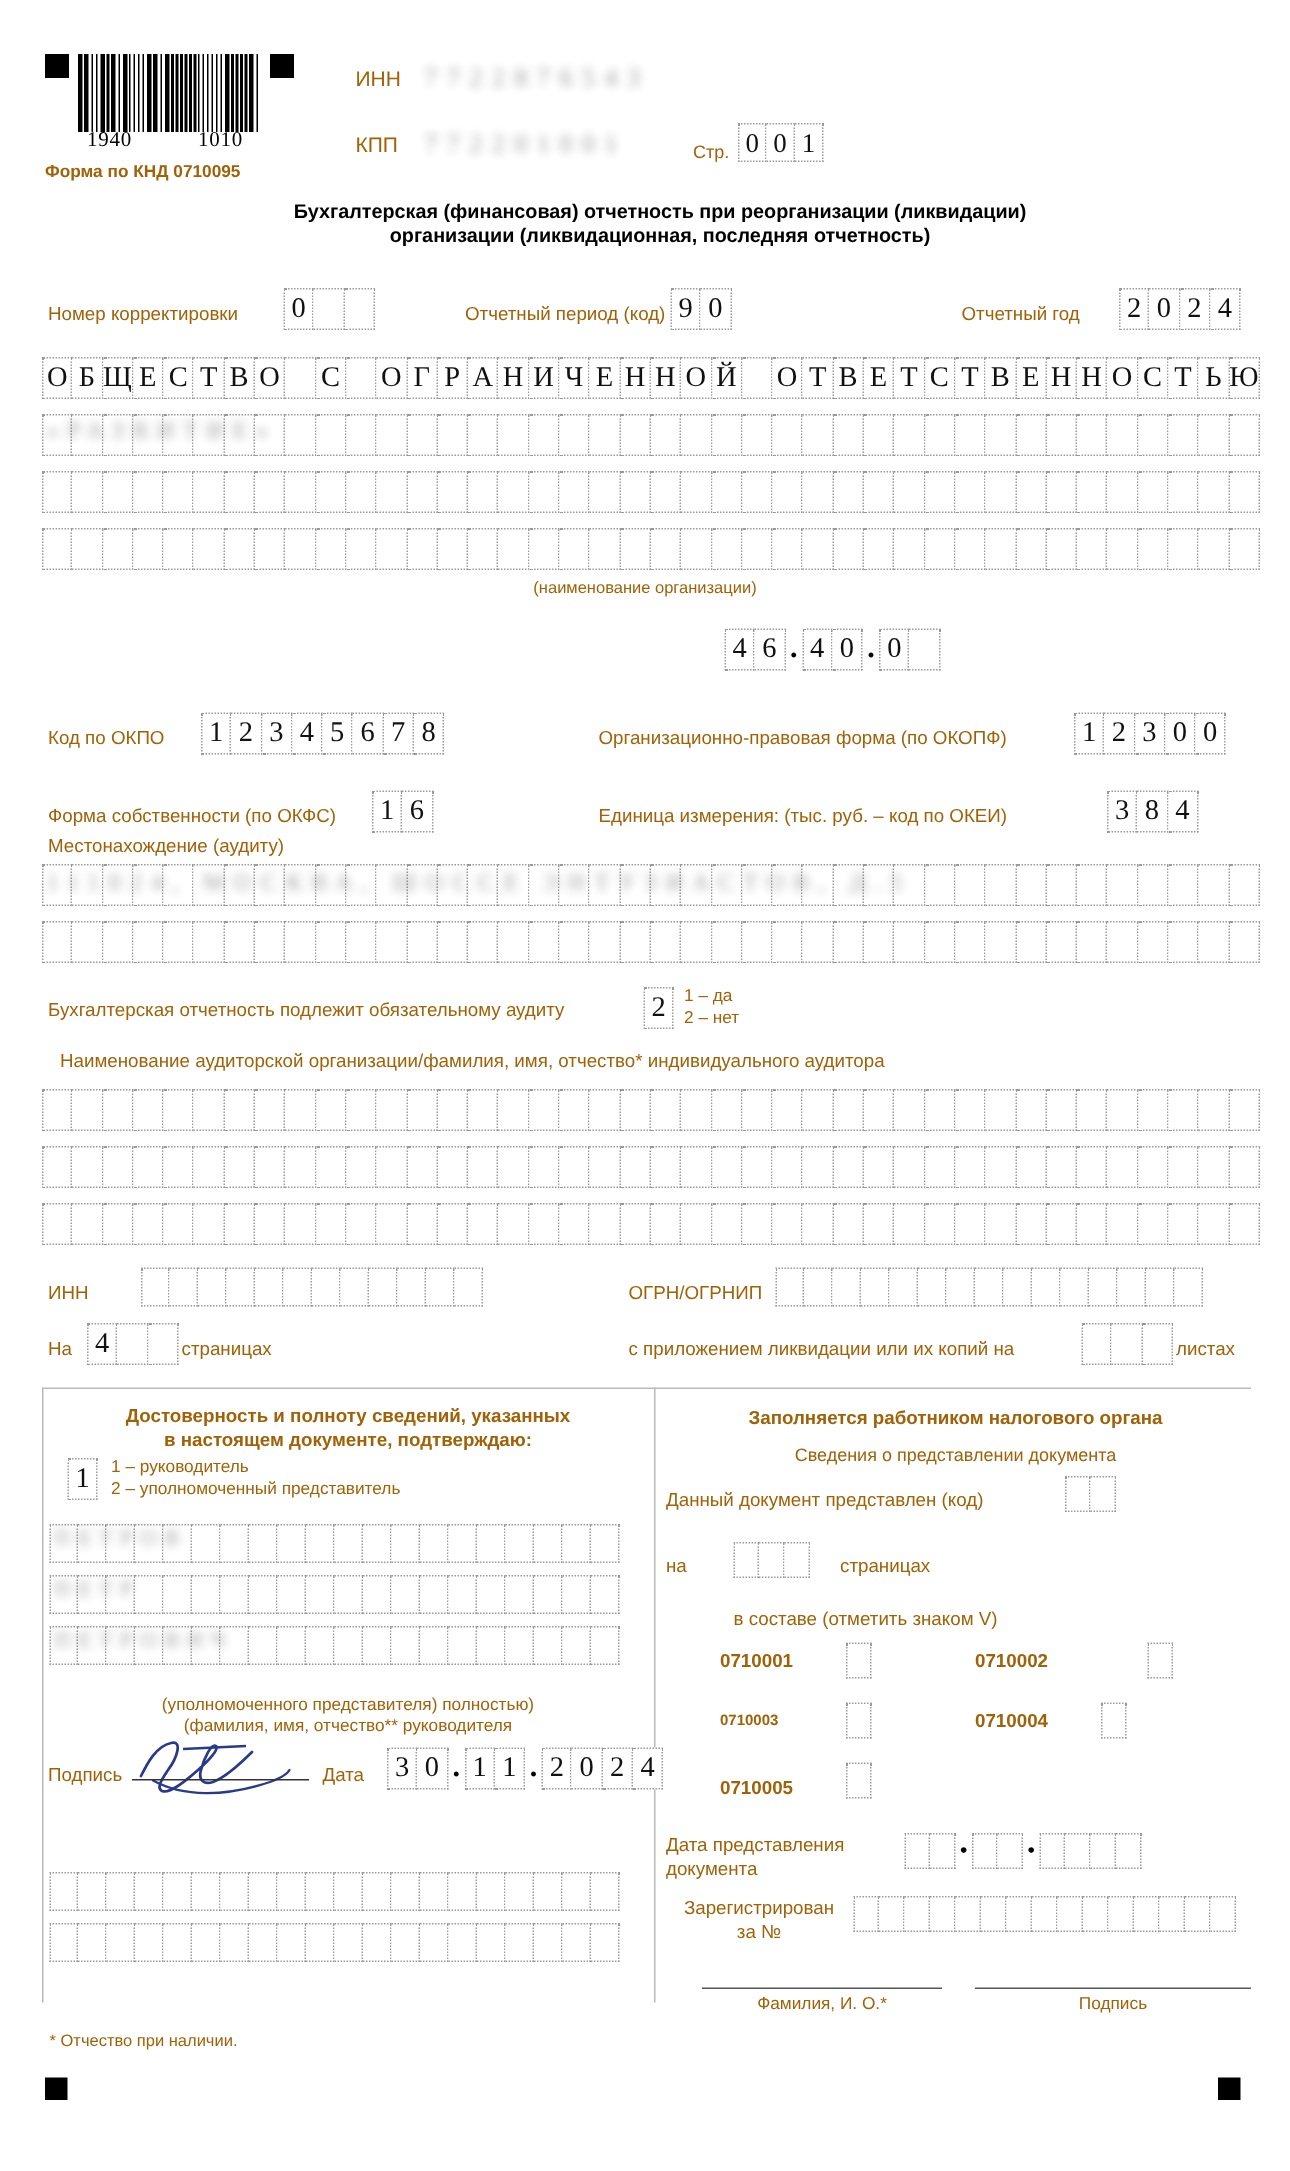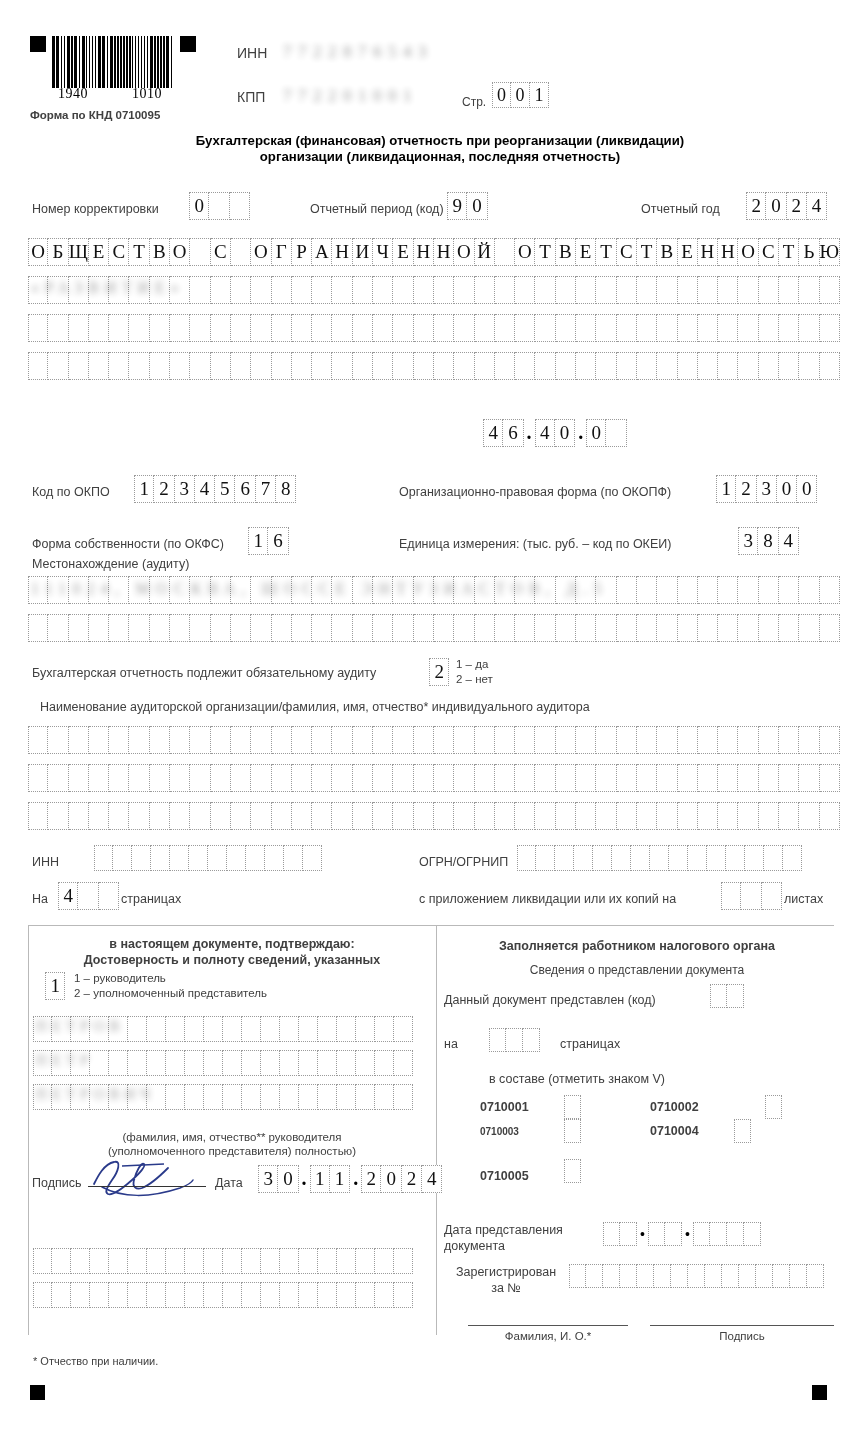--- a/index.html
+++ b/index.html
@@ -46,21 +46,21 @@
   .dotsep {
     display: inline-block;
     width: 11px; text-align: center;
     font-size: 20px; font-weight: bold; line-height: 26px;
     font-family: "Liberation Serif", serif;
   }
   .grp { display: flex; }
 
   .lbl {
     font-size: 12.5px;
-    color: #404040;
+    color: #a16207;
     white-space: nowrap;
   }
   .lbl-sm { font-size: 11px; }
   .bold { font-weight: bold; }
 
   .blurred {
     filter: blur(3.2px);
     opacity: 0.45;
     color: #222;
     font-family: "Liberation Serif", serif;
@@ -358,20 +358,21 @@
       <div class="cell big"></div>
       <div class="cell big"></div>
       <div class="cell big"></div>
       <div class="cell big"></div>
       <div class="cell big"></div>
       <div class="cell big"></div>
       <div class="cell big"></div>
       <div class="cell big"></div>
     </div>
 
+  <div class="abs lbl lbl-sm center" style="left:0;top:386px;width:860px;">(наименование организации)</div>
 
   <div class="abs grp" style="left:483px;top:419px;">
     <div class="cells" id="okved-p1">
         <div class="cell big">4</div>
         <div class="cell big">6</div>
       </div>
     <span class="dotsep">.</span>
     <div class="cells" id="okved-p2">
         <div class="cell big">4</div>
         <div class="cell big">0</div>
@@ -689,22 +690,22 @@
       <div class="cell big"></div>
       <div class="cell big"></div>
     </div>
   <div class="abs lbl" style="left:784px;top:892px;">листах</div>
 
   <div class="divider-h" style="left:28px;top:925px;width:806px;"></div>
   <div class="divider-v" style="left:436px;top:925px;height:410px;"></div>
   <div class="divider-v" style="left:28px;top:925px;height:410px;"></div>
 
   <div class="abs center" style="left:34px;top:936px;width:396px;">
+    <div class="lbl bold" style="font-size:12.5px;line-height:16px;">Достоверность и полноту сведений, указанных</div>
     <div class="lbl bold" style="font-size:12.5px;line-height:16px;">в настоящем документе, подтверждаю:</div>
-    <div class="lbl bold" style="font-size:12.5px;line-height:16px;">Достоверность и полноту сведений, указанных</div>
   </div>
 
   <div class="abs cells" id="confirm-cell" style="left:45px;top:972px;">
       <div class="cell big">1</div>
     </div>
   <div class="abs lbl" style="left:74px;top:972px;font-size:11.5px;">1 – руководитель</div>
   <div class="abs lbl" style="left:74px;top:987px;font-size:11.5px;">2 – уполномоченный представитель</div>
 
   <div class="abs cells" id="name-row-1" style="left:33px;top:1016px;">
       <div class="cell med"></div>
@@ -772,22 +773,22 @@
       <div class="cell med"></div>
       <div class="cell med"></div>
       <div class="cell med"></div>
       <div class="cell med"></div>
       <div class="cell med"></div>
       <div class="cell med"></div>
     </div>
   <div class="abs blurred" style="left:36px;top:1086px;font-size:15px;letter-spacing:5px;">ПЕТРОВИЧ</div>
 
   <div class="abs center" style="left:34px;top:1130px;width:396px;">
+    <div class="lbl" style="font-size:11.5px;line-height:14px;">(уполномоченного представителя) полностью)</div>
     <div class="lbl" style="font-size:11.5px;line-height:14px;">(фамилия, имя, отчество** руководителя</div>
-    <div class="lbl" style="font-size:11.5px;line-height:14px;">(уполномоченного представителя) полностью)</div>
   </div>
 
   <div class="abs lbl" style="left:32px;top:1176px;">Подпись</div>
   <div class="abs" style="left:88px;top:1154px;width:122px;height:40px;">
     <svg width="122" height="44" viewBox="0 0 122 44">
       <path d="M6 30 C10 22 16 10 26 8 C34 6 30 18 24 26 C20 32 16 38 20 40
                C25 42 35 34 44 26 C52 19 58 12 56 10 C53 8 48 18 46 26
                C44 33 48 36 54 34 C62 31 72 22 80 14" stroke="#2a3a8a" stroke-width="1.8" fill="none" stroke-linecap="round"></path>
       <path d="M34 12 L76 10" stroke="#2a3a8a" stroke-width="1.6" fill="none"></path>
       <path d="M14 33 C34 44 62 44 92 34 C100 31 104 28 105 26" stroke="#2a3a8a" stroke-width="1.5" fill="none" stroke-linecap="round"></path>
@@ -875,21 +876,21 @@
   <div class="abs cells" id="to-pages-cells" style="left:489px;top:1028px;">
       <div class="cell sm"></div>
       <div class="cell sm"></div>
       <div class="cell sm"></div>
     </div>
   <div class="abs lbl" style="left:560px;top:1037px;">страницах</div>
 
   <div class="abs lbl" style="left:489px;top:1072px;text-align:center;">в составе (отметить знаком V)</div>
 
   <div class="abs" id="forms-grid" style="left:480px;top:1095px;width:340px;">
-      <div style="display: flex; align-items: center;  justify-content: flex-end;">
+      <div style="display: flex; align-items: center; margin-bottom: 16px; justify-content: flex-end;">
         <div style="display: flex; align-items: center; width: 170px;">
           <span class="lbl bold" style="font-size: 12.5px; width: 70px;">0710001</span>
           <div class="cell sm" style="margin-left: 14px;"></div>
         </div>
         <div style="display: flex; align-items: center; width: 170px; gap: 31px;">
           <span class="lbl bold" style="font-size: 12.5px; width: 70px;">0710002</span>
           <div class="cell sm" style="margin-left: 14px;"></div>
         </div>
       </div>
       <div style="display: flex; align-items: center; margin-bottom: 16px;">

